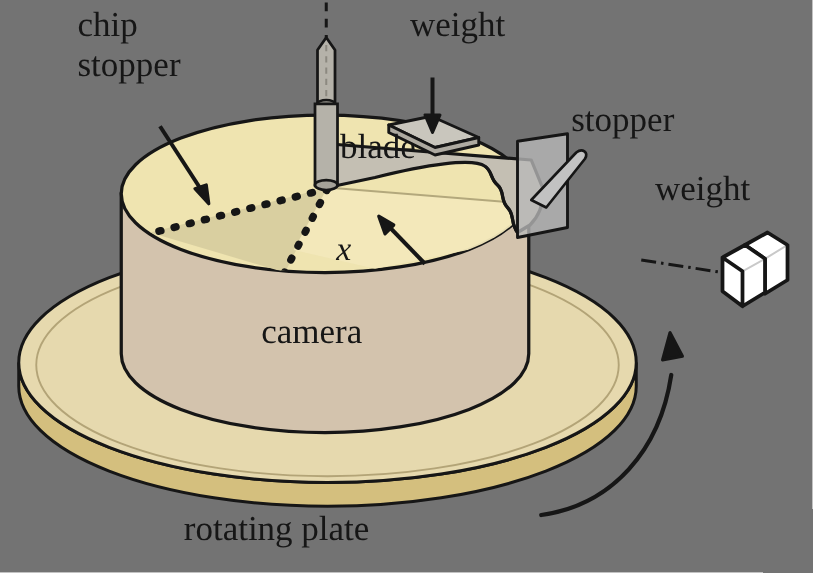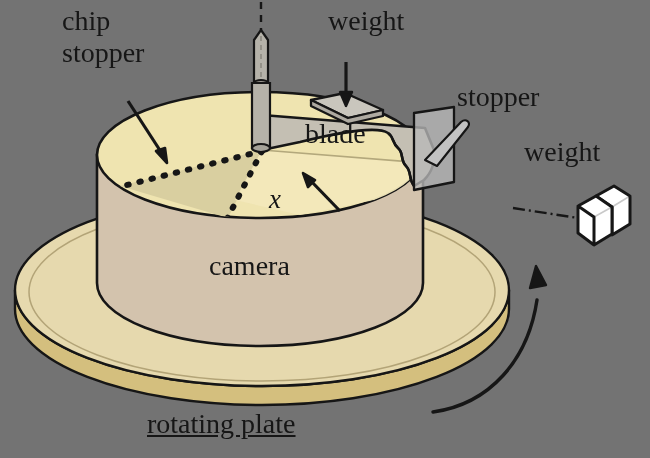--- a/index.html
+++ b/index.html
@@ -140,25 +140,25 @@
     <path d="M433,412 C490,404 528,360 537,300" fill="none" stroke="#161616" stroke-width="3.4" stroke-linecap="round"></path>
     <path d="M536,266 L530,288 L546,285 Z" fill="#161616" stroke="#161616" stroke-width="2.4" stroke-linejoin="round"></path>
   </g>
 </svg>
 
 <div class="lbl big" style="left:62px;  top:6px;">chip</div>
 <div class="lbl big" style="left:62px;  top:38px;">stopper</div>
 
 <div class="lbl big" style="left:292px; top:6px;margin-left:36px;">weight</div>
 
-<div class="lbl big" style="left:272px; top:119px;margin-left:33px;">blade</div>
+<div class="lbl big" style="left:272px; top:103px;">blade</div>
 
 <div class="lbl big" style="left:457px; top:82px;">stopper</div>
 
 <div class="lbl big" style="left:524px; top:137px;">weight</div>
 
 <div class="lbl math" style="left:269px; top:185px;">x</div>
 
 <div class="lbl big" style="left:209px; top:251px;">camera</div>
 
-<div class="lbl big" style="left:147px; top:409px;text-decoration:underline;">rotating plate</div>
+<div class="lbl big" style="left:147px; top:409px;">rotating plate</div>
 
 </div>
 
 </body></html>

